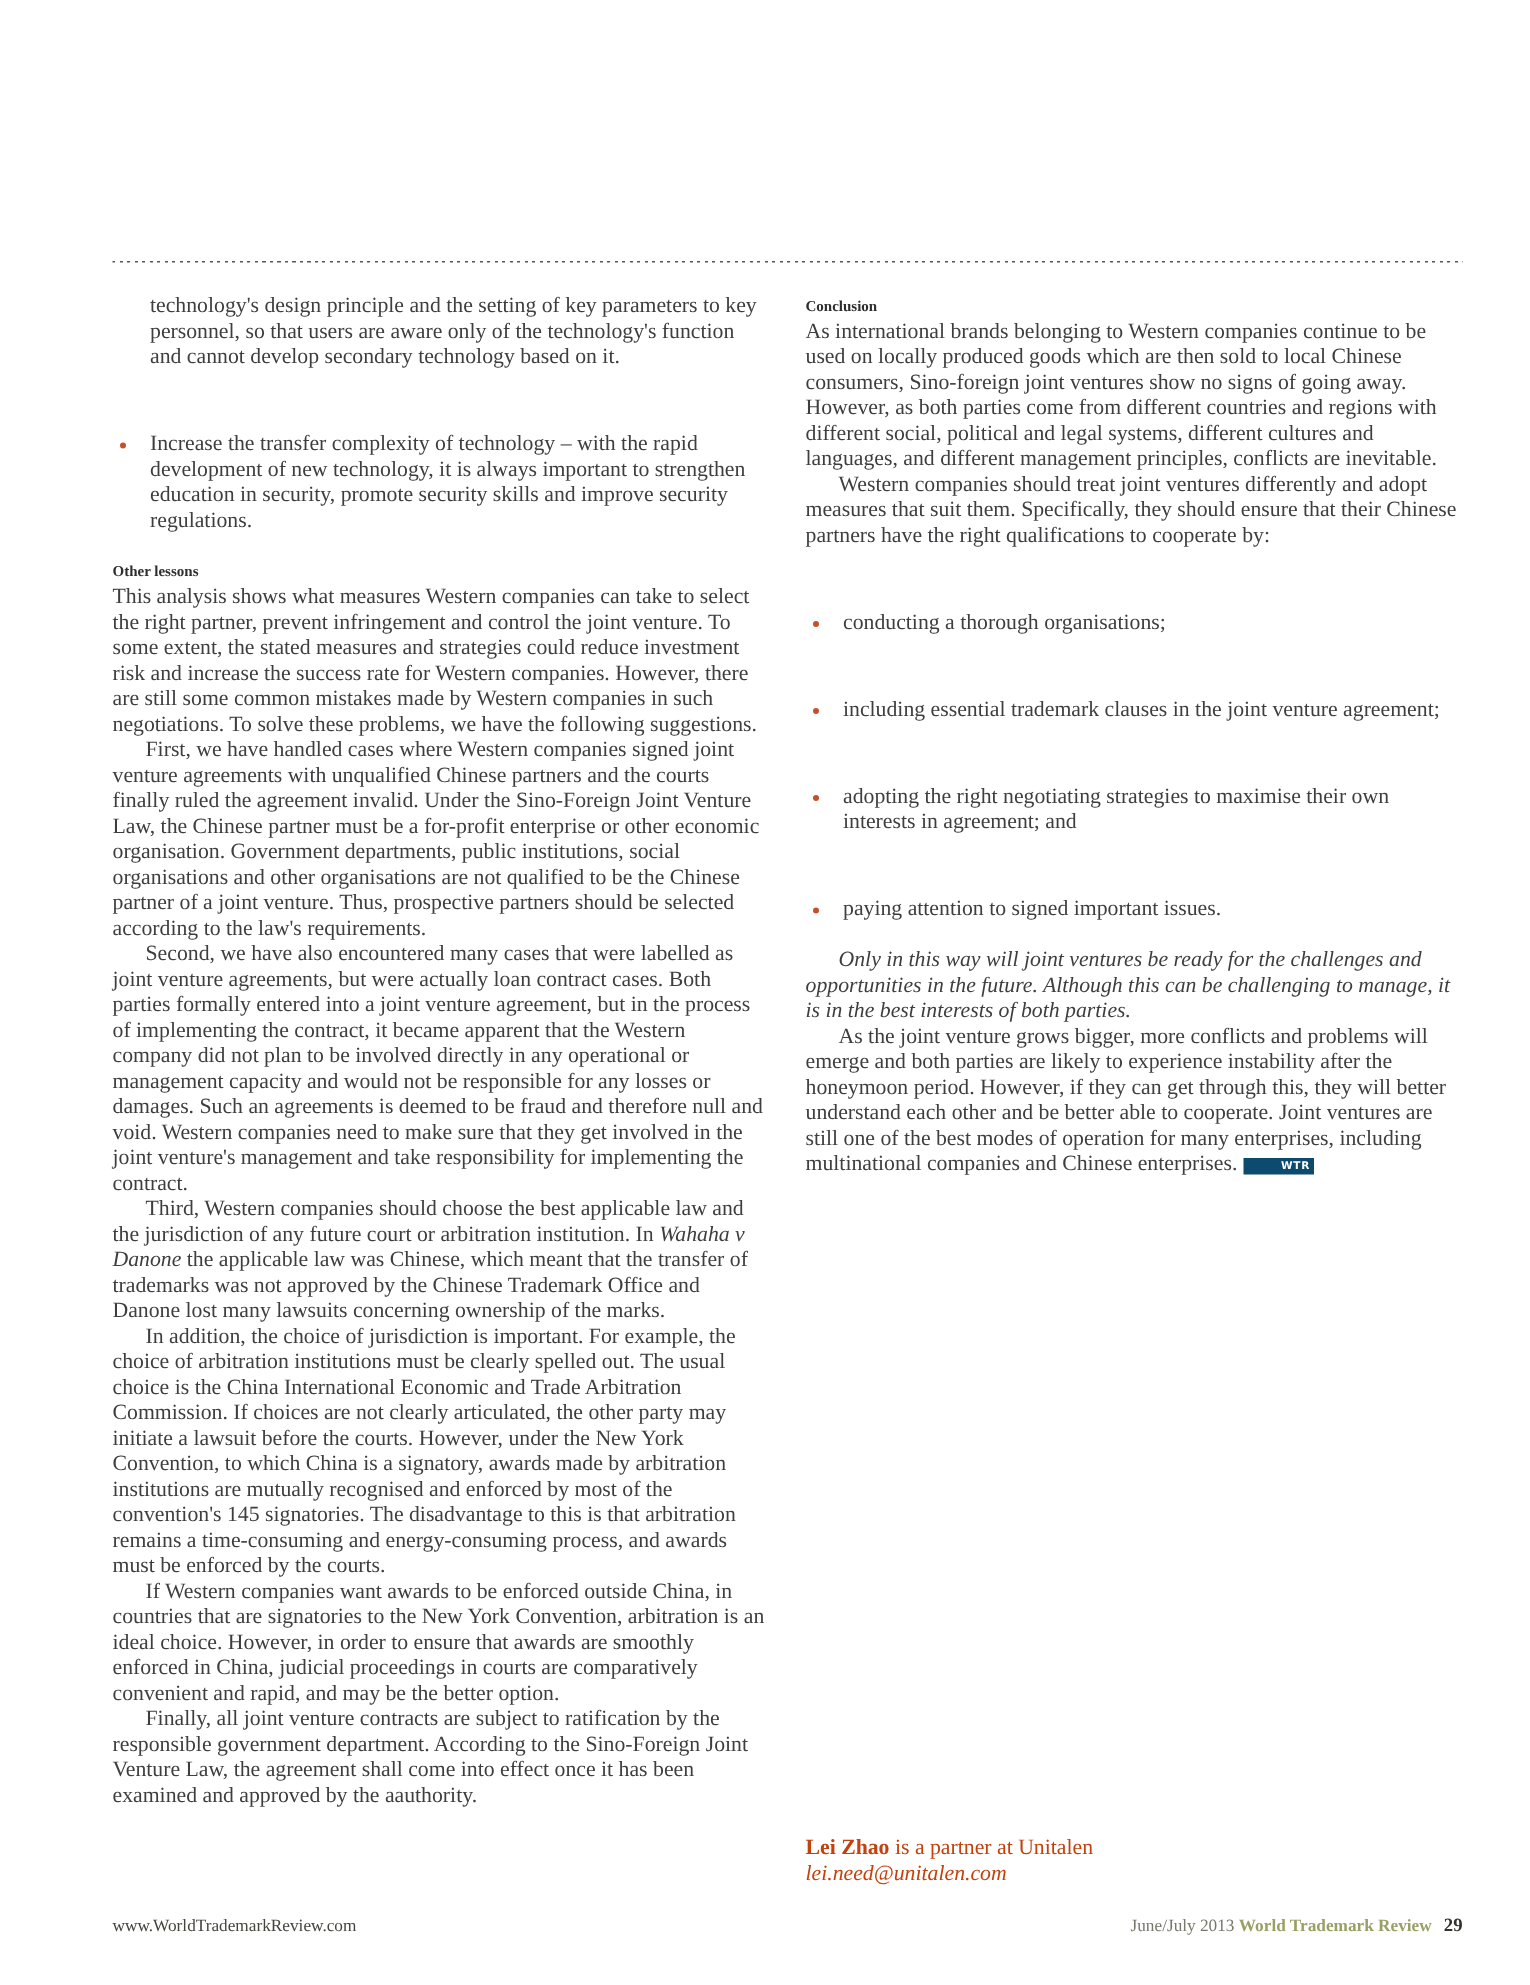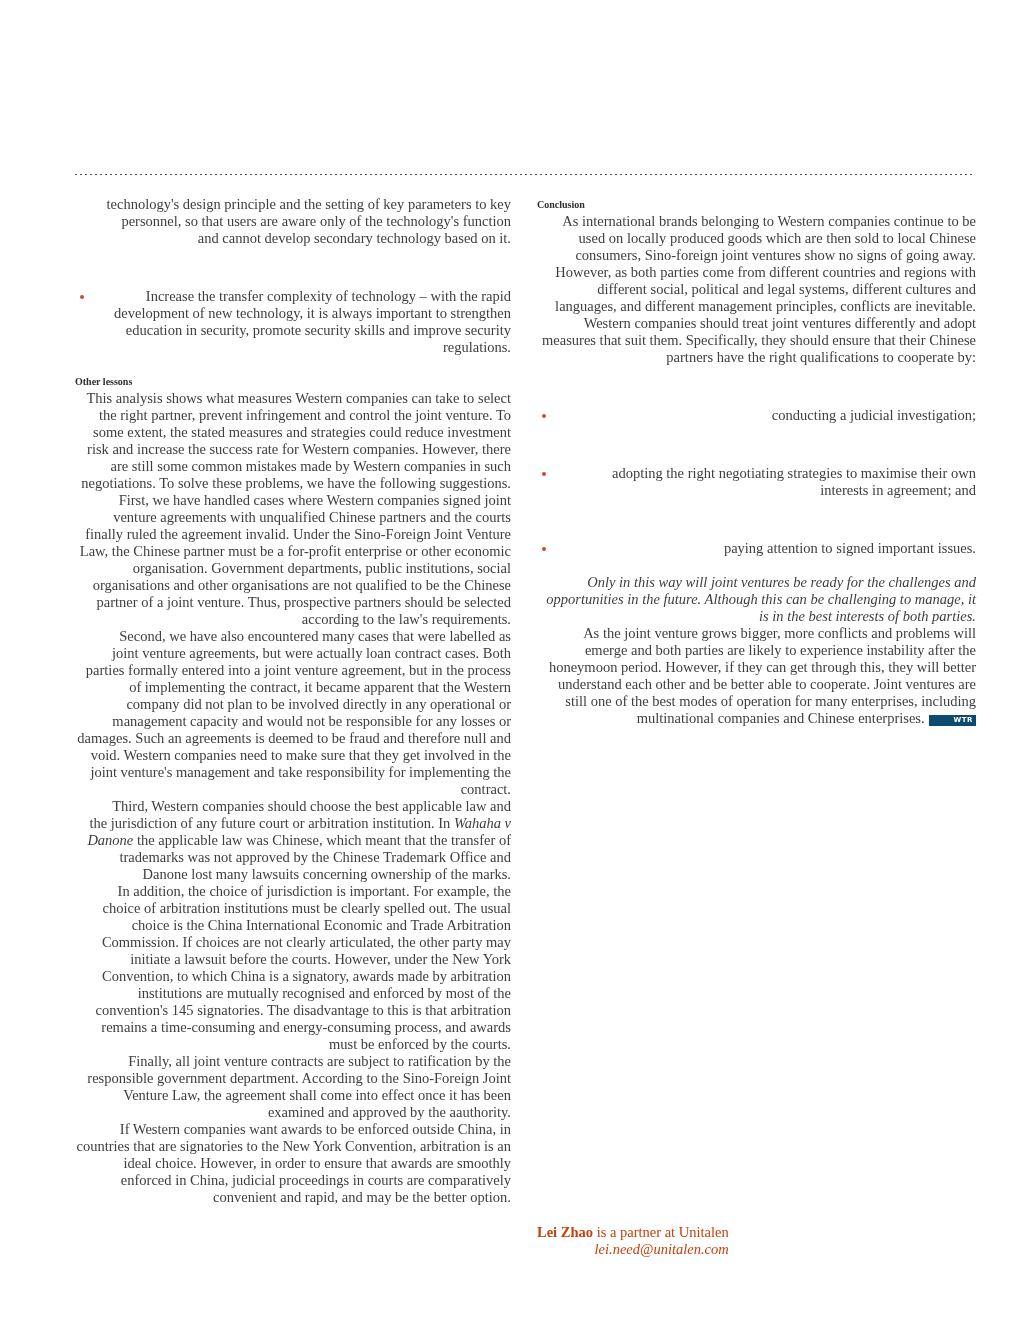--- a/index.html
+++ b/index.html
@@ -23,21 +23,21 @@
   }
   .col {
     position: absolute;
     top: 196px;
     font-size: 14.5px;
     line-height: 17px;
     text-align: left;
   }
   .col-left  { left: 75px;  width: 436px; }
   .col-right { left: 537px; width: 439px; }
-  p { margin: 0; text-align: right; }
+  p { margin: 0; }
   .ind { text-indent: 22px; }
   .hang { padding-left: 25px; }
   .li { position: relative; padding-left: 25px; margin-top: 41px; }
   .li .dot {
     position: absolute;
     left: 5px;
     top: 7px;
     width: 4px;
     height: 4px;
     border-radius: 50%;
@@ -106,46 +106,54 @@
       <p>Increase the transfer complexity of technology – with the rapid development of new technology, it is always important to strengthen education in security, promote security skills and improve security regulations.</p>
     </div>
 
     <h3 class="section-heading">Other lessons</h3>
 
     <p>This analysis shows what measures Western companies can take to select the right partner, prevent infringement and control the joint venture. To some extent, the stated measures and strategies could reduce investment risk and increase the success rate for Western companies. However, there are still some common mistakes made by Western companies in such negotiations. To solve these problems, we have the following suggestions.</p>
     <p class="ind">First, we have handled cases where Western companies signed joint venture agreements with unqualified Chinese partners and the courts finally ruled the agreement invalid. Under the Sino-Foreign Joint Venture Law, the Chinese partner must be a for-profit enterprise or other economic organisation. Government departments, public institutions, social organisations and other organisations are not qualified to be the Chinese partner of a joint venture. Thus, prospective partners should be selected according to the law's requirements.</p>
     <p class="ind">Second, we have also encountered many cases that were labelled as joint venture agreements, but were actually loan contract cases. Both parties formally entered into a joint venture agreement, but in the process of implementing the contract, it became apparent that the Western company did not plan to be involved directly in any operational or management capacity and would not be responsible for any losses or damages. Such an agreements is deemed to be fraud and therefore null and void. Western companies need to make sure that they get involved in the joint venture's management and take responsibility for implementing the contract.</p>
     <p class="ind"><span>Third, Western companies should choose the best applicable law and the jurisdiction of any future court or arbitration institution. In </span><span class="case-name">Wahaha v Danone</span><span> the applicable law was Chinese, which meant that the transfer of trademarks was not approved by the Chinese Trademark Office and Danone lost many lawsuits concerning ownership of the marks.</span></p>
     <p class="ind">In addition, the choice of jurisdiction is important. For example, the choice of arbitration institutions must be clearly spelled out. The usual choice is the China International Economic and Trade Arbitration Commission. If choices are not clearly articulated, the other party may initiate a lawsuit before the courts. However, under the New York Convention, to which China is a signatory, awards made by arbitration institutions are mutually recognised and enforced by most of the convention's 145 signatories. The disadvantage to this is that arbitration remains a time-consuming and energy-consuming process, and awards must be enforced by the courts.</p>
+    <p class="ind">If Western companies want awards to be enforced outside China, in countries that are signatories to the New York Convention, arbitration is an ideal choice. However, in order to ensure that awards are smoothly enforced in China, judicial proceedings in courts are comparatively convenient and rapid, and may be the better option.</p>
     <p class="ind">Finally, all joint venture contracts are subject to ratification by the responsible government department. According to the Sino-Foreign Joint Venture Law, the agreement shall come into effect once it has been examined and approved by the aauthority.</p>
-    <p class="ind">If Western companies want awards to be enforced outside China, in countries that are signatories to the New York Convention, arbitration is an ideal choice. However, in order to ensure that awards are smoothly enforced in China, judicial proceedings in courts are comparatively convenient and rapid, and may be the better option.</p>
   </div>
 
   <div class="col col-right">
     <h3 class="section-heading flush">Conclusion</h3>
 
     <p>As international brands belonging to Western companies continue to be used on locally produced goods which are then sold to local Chinese consumers, Sino-foreign joint ventures show no signs of going away. However, as both parties come from different countries and regions with different social, political and legal systems, different cultures and languages, and different management principles, conflicts are inevitable.</p>
     <p class="ind">Western companies should treat joint ventures differently and adopt measures that suit them. Specifically, they should ensure that their Chinese partners have the right qualifications to cooperate by:</p>
 
     <div class="li">
       <span class="dot"></span>
-      <p>conducting a judicial investigation;</p>
+      <p>conducting a thorough organisations;</p>
+    </div>
+    <div class="li">
+      <span class="dot"></span>
+      <p>including essential trademark clauses in the joint venture agreement;</p>
     </div>
     <div class="li">
       <span class="dot"></span>
       <p>adopting the right negotiating strategies to maximise their own interests in agreement; and</p>
     </div>
     <div class="li">
       <span class="dot"></span>
       <p>paying attention to signed important issues.</p>
     </div>
 
     <p class="ind gap-top">Only in this way will joint ventures be ready for the challenges and opportunities in the future. Although this can be challenging to manage, it is in the best interests of both parties.</p>
     <p class="ind"><span>As the joint venture grows bigger, more conflicts and problems will emerge and both parties are likely to experience instability after the honeymoon period. However, if they can get through this, they will better understand each other and be better able to cooperate. Joint ventures are still one of the best modes of operation for many enterprises, including multinational companies and Chinese enterprises.</span><span class="wtr-badge">WTR</span></p>
   </div>
 
   <div class="author-block">
     <p><span class="author-name">Lei Zhao</span><span> is a partner at Unitalen</span></p>
     <p class="author-email">lei.need@unitalen.com</p>
   </div>
 
+  <div class="page-footer">
+    <span class="footer-site">www.WorldTrademarkReview.com</span>
+    <span class="footer-right"><span>June/July 2013</span> <span class="footer-pub">World Trademark Review</span><span class="footer-page">29</span></span>
+  </div>
 
 </div>
 
 </body></html>

